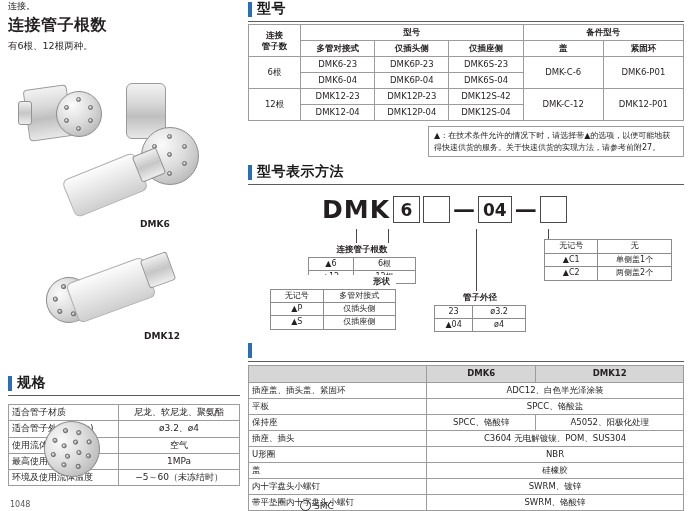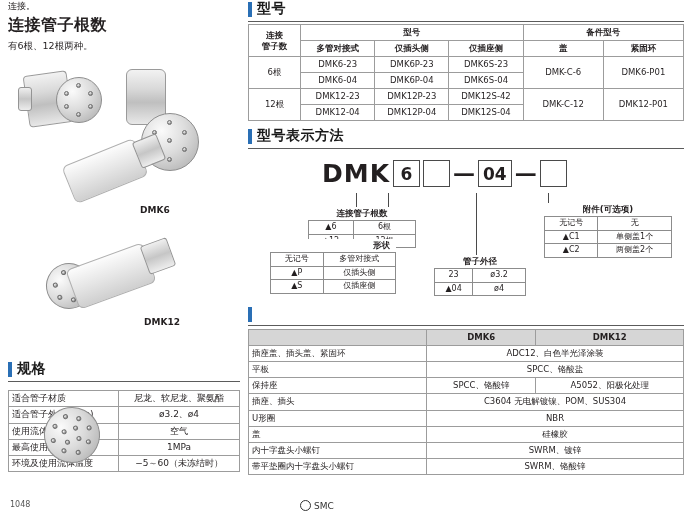--- a/index.html
+++ b/index.html
@@ -25,21 +25,21 @@
   .rule {
     height: 1px; background: #5b5b5b; width: 100%;
   }
 
   
   .left { position: absolute; left: 8px; top: 0px; width: 232px; }
 
   .top-note { font-size: 9px; color: #231f20; margin: 0 0 2px 0; }
 
   .title-zh { font-size: 16px; font-weight: bold; margin: 0 0 4px 0; letter-spacing: .5px;}
-  .subtitle-zh { font-size: 9.5px; margin: 0 0 6px 0; }
+  .subtitle-zh { font-size: 9.5px; margin: 0 0 20px 0; }
 
   .photos { position: relative; width: 232px; height: 290px; }
 
   .photo-label {
     position: absolute; font-size: 9px; font-weight: bold; color: #231f20;
   }
 
   
   .conn { position: absolute; }
   .barrel {
@@ -287,20 +287,21 @@
           <td rowspan="2">DMK12-P01</td>
         </tr>
         <tr>
           <td>DMK12-04</td>
           <td>DMK12P-04</td>
           <td>DMK12S-04</td>
         </tr>
       </tbody>
     </table>
 
+    <div class="note-box" style="width:256px; margin-left:180px;">▲：在技术条件允许的情况下时，请选择带▲的选项，以便可能地获得快速供货的服务。关于快速供货的实现方法，请参考前附27。</div>
 
     <div class="sec-head" style="margin-top:6px;">
       <span class="bar"></span>
       <span>型号表示方法</span>
     </div>
     <div class="rule" style="margin:3px 0 0 0;"></div>
 
     <div class="builder">
 
       <div class="code-row" style="padding-top:6px;">
@@ -364,21 +365,20 @@
             </tr>
             <tr>
               <td class="k tri">▲04</td>
               <td>ø4</td>
             </tr>
           </tbody>
         </table>
       </div>
 
       <div class="bcard" style="left:296px; top:50px; width:128px; border:0;">
-        <div class="bhead">附件(可选项)</div>
         <table class="mini">
           <tbody>
             <tr>
               <td class="k">无记号</td>
               <td>无</td>
             </tr>
             <tr>
               <td class="k tri">▲C1</td>
               <td>单侧盖1个</td>
             </tr>

